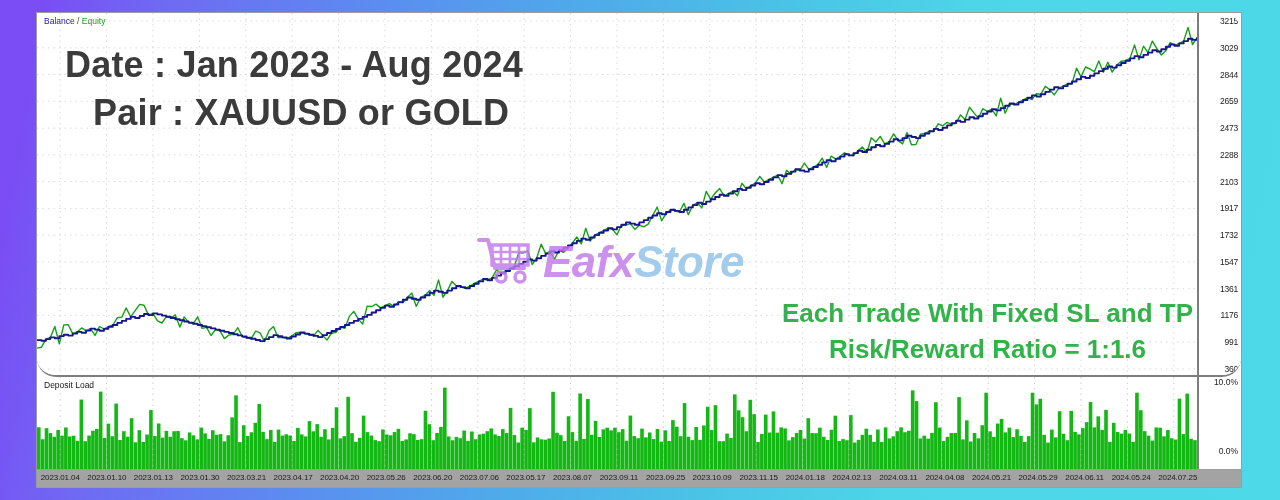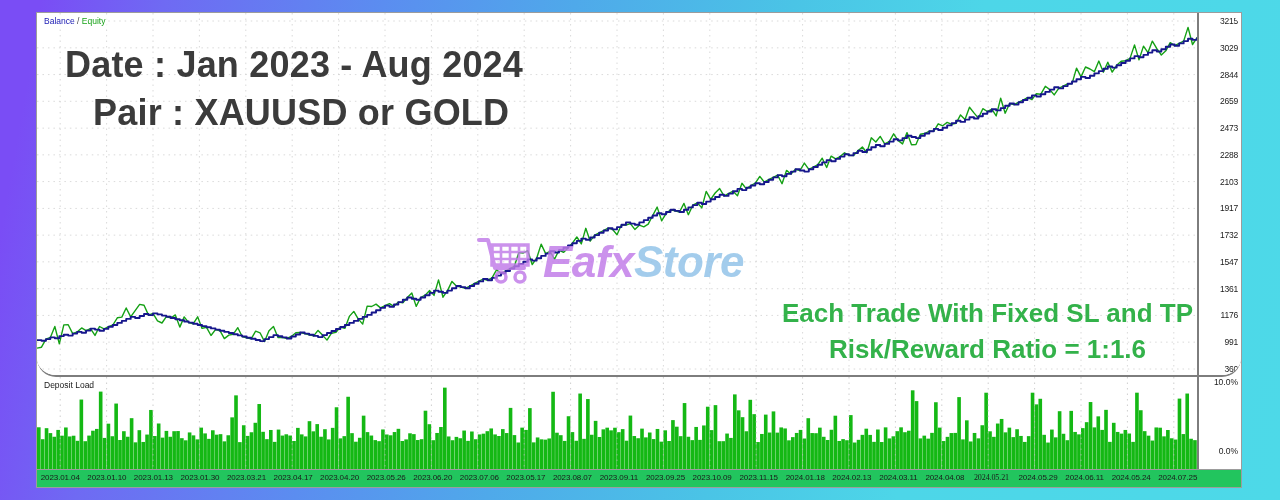--- a/index.html
+++ b/index.html
@@ -35,21 +35,21 @@
   #deposit-panel {
     position: relative;
     height: 92px;
     width: 100%;
     overflow: hidden;
   }
   #xaxis-strip {
     position: relative;
     height: 18px;
     width: 100%;
-    background: #22c55e;
+    background: #a3a3a3;
     border-top: 1px solid #9c9c9c;
   }
 
   .plot-area {
     position: absolute;
     left: 0; top: 0;
     right: 42px; bottom: 0;
     border-right: 2px solid #7d7d7d;
     background: #ffffff;
     overflow: hidden;
@@ -615,19 +615,19 @@
       <div class="date-label" style="left: 488.88px;">2023.05.17</div>
       <div class="date-label" style="left: 535.44px;">2023.08.07</div>
       <div class="date-label" style="left: 582px;">2023.09.11</div>
       <div class="date-label" style="left: 628.56px;">2023.09.25</div>
       <div class="date-label" style="left: 675.12px;">2023.10.09</div>
       <div class="date-label" style="left: 721.68px;">2023.11.15</div>
       <div class="date-label" style="left: 768.24px;">2024.01.18</div>
       <div class="date-label" style="left: 814.8px;">2024.02.13</div>
       <div class="date-label" style="left: 861.36px;">2024.03.11</div>
       <div class="date-label" style="left: 907.92px;">2024.04.08</div>
-      <div class="date-label" style="left: 954.48px; font-family: Liberation Serif, serif;">2024.05.21</div>
+      <div class="date-label" style="left: 954.48px;">2024.05.21</div>
       <div class="date-label" style="left: 1001.04px;">2024.05.29</div>
       <div class="date-label" style="left: 1047.6px;">2024.06.11</div>
       <div class="date-label" style="left: 1094.16px;">2024.05.24</div>
       <div class="date-label" style="left: 1140.72px;">2024.07.25</div>
     </div>
 </div>
 
 </body></html>

